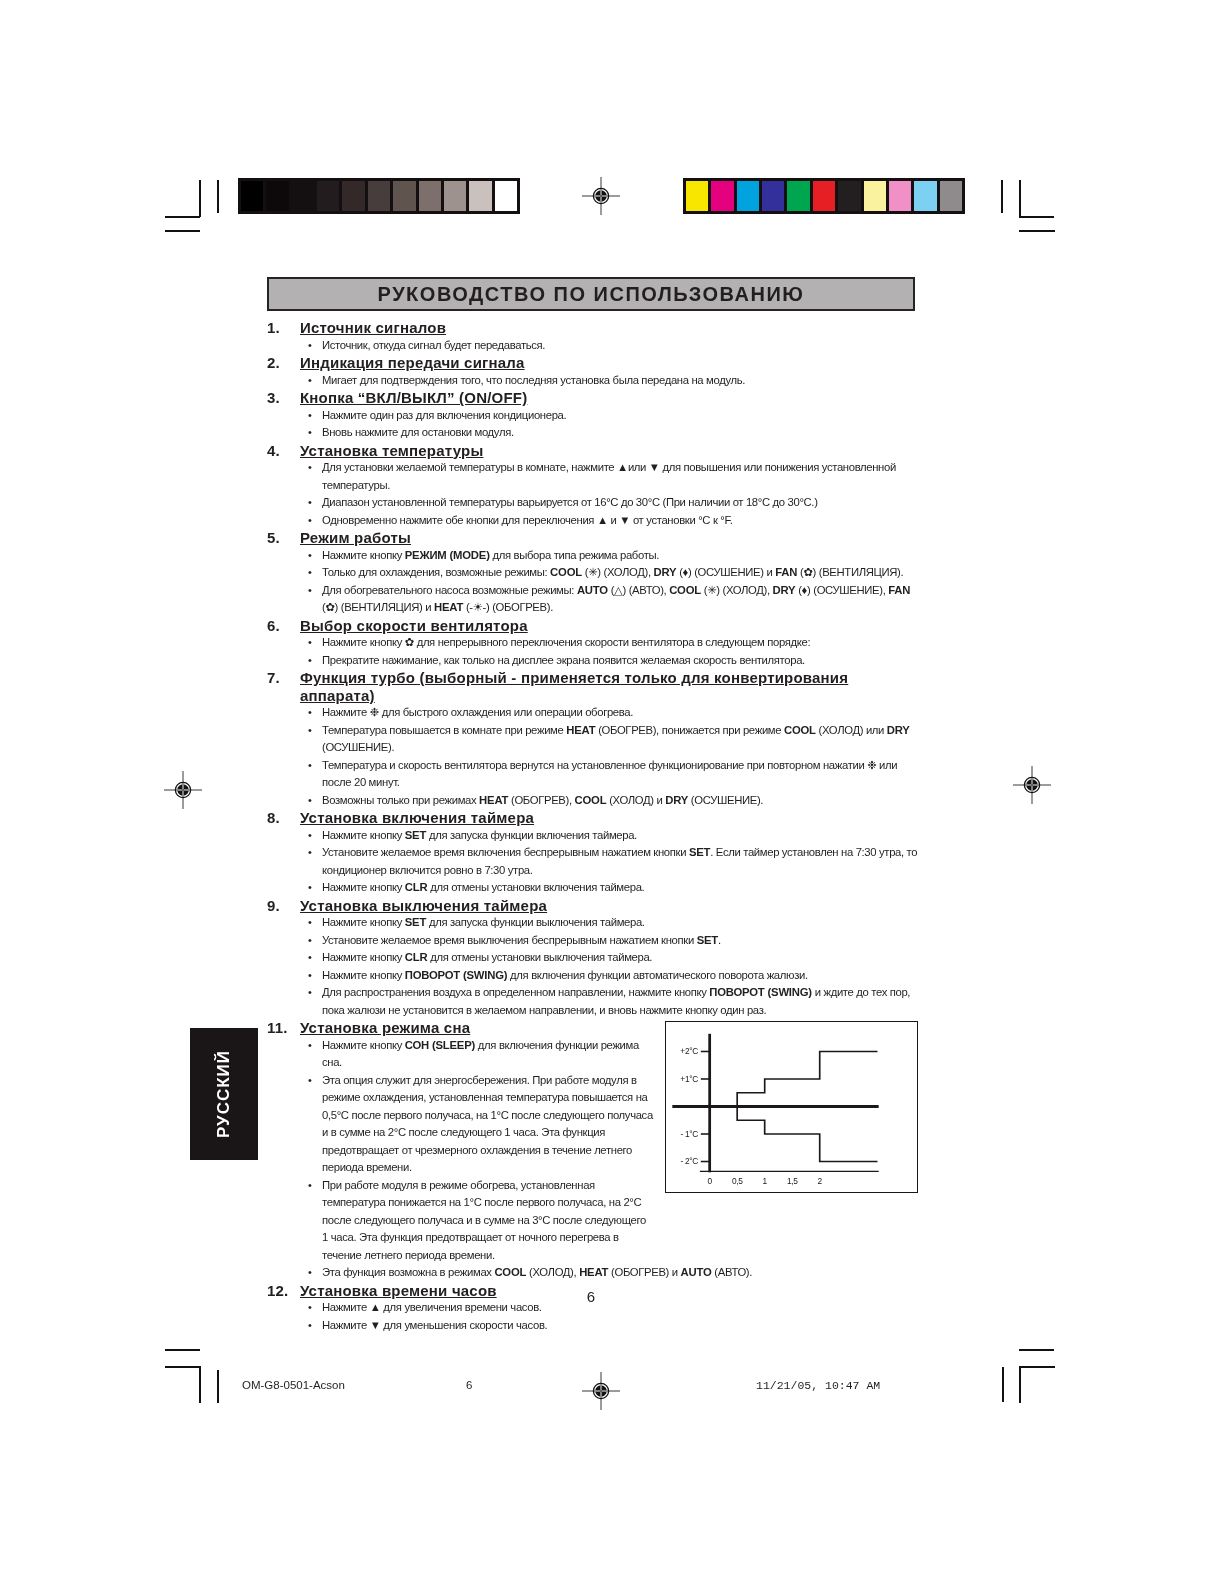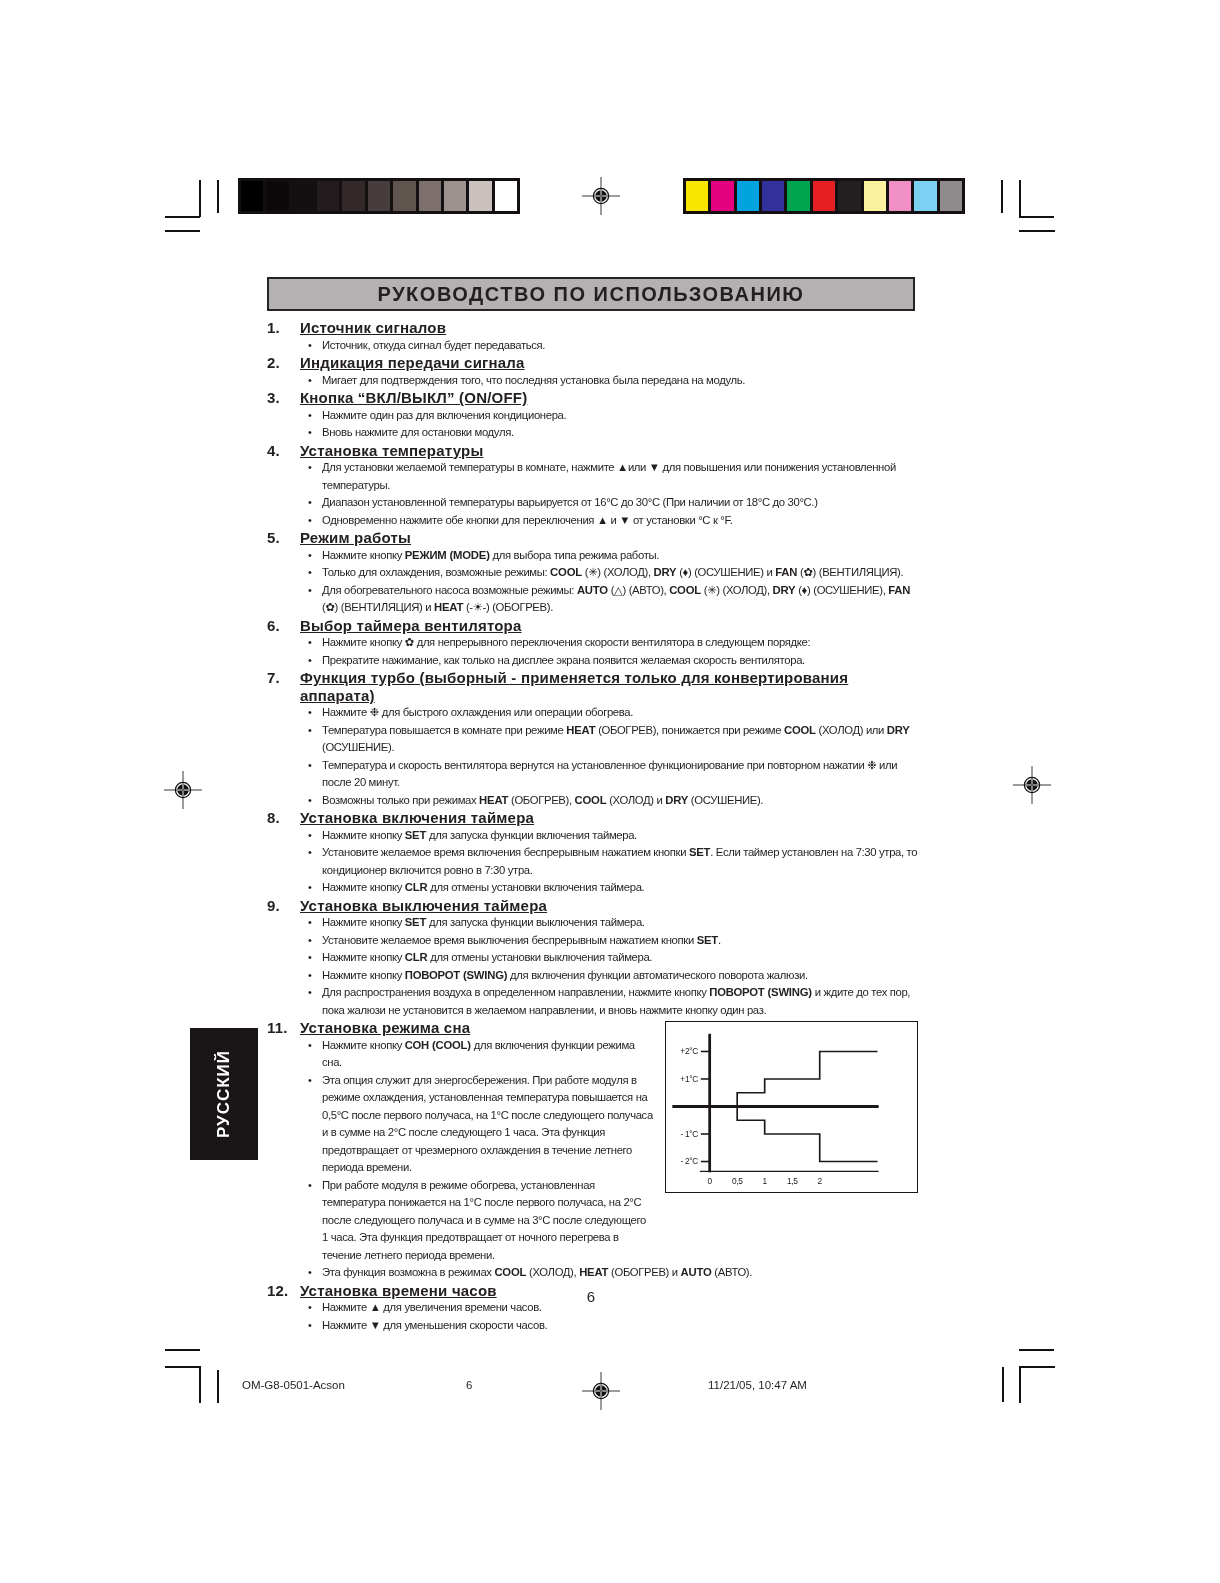--- a/index.html
+++ b/index.html
@@ -52,21 +52,21 @@
   }
   .lang-tab span{
     transform:rotate(-90deg);white-space:nowrap;color:#ffffff;
     font-weight:bold;font-size:17px;letter-spacing:1px;
   }
   
   .page-num{position:absolute;left:561px;top:1288px;width:60px;text-align:center;font-size:15px;color:#231f20;}
   .footer-text{position:absolute;top:1379px;font-size:11.5px;letter-spacing:0;color:#231f20;}
   .f-left{left:242px;text-align:right;}
   .f-center{left:466px;}
-  .f-right{left:708px;}
+  .f-right{left:756px;font-family:Liberation Mono, monospace;}
 </style>
 </head>
 <body>
 
 <div class="cm" style="left:199px;top:180px;width:1.5px;height:37px;"></div>
 <div class="cm" style="left:217px;top:180px;width:1.5px;height:33px;"></div>
 <div class="cm" style="left:165px;top:216px;width:35px;height:1.5px;"></div>
 <div class="cm" style="left:165px;top:230px;width:35px;height:1.5px;"></div>
 
 <div class="cm" style="left:1001px;top:180px;width:1.5px;height:33px;"></div>
@@ -215,21 +215,21 @@
         <span class="itxt">Только для охлаждения, возможные режимы: <b>COOL</b> (✳) (ХОЛОД), <b>DRY</b> (♦) (ОСУШЕНИЕ) и <b>FAN</b> (✿) (ВЕНТИЛЯЦИЯ).</span>
       </div>
       <div class="item bullet">
         <span class="marker">•</span>
         <span class="itxt">Для обогревательного насоса возможные режимы: <b>AUTO</b> (△) (АВТО), <b>COOL</b> (✳) (ХОЛОД), <b>DRY</b> (♦) (ОСУШЕНИЕ), <b>FAN</b> (✿) (ВЕНТИЛЯЦИЯ) и <b>HEAT</b> (-☀-) (ОБОГРЕВ).</span>
       </div>
     </div>
     <div class="section">
       <div class="heading-row">
         <span class="num">6.</span>
-        <span class="heading">Выбор таймера вентилятора</span>
+        <span class="heading">Выбор скорости вентилятора</span>
       </div>
       <div class="item bullet">
         <span class="marker">•</span>
         <span class="itxt">Нажмите кнопку ✿ для непрерывного переключения скорости вентилятора в следующем порядке:</span>
       </div>
       <div class="item bullet">
         <span class="marker">•</span>
         <span class="itxt">Прекратите нажимание, как только на дисплее экрана появится желаемая скорость вентилятора.</span>
       </div>
     </div>
@@ -323,21 +323,21 @@
           <polyline points="44.0,86.0 72.0,86.0 72.0,72.0 100.0,72.0 100.0,58.0 156.0,58.0 156.0,30.0 214.8,30.0" fill="none" stroke="#1c1819" stroke-width="1.7"></polyline>
           <polyline points="44.0,86.0 72.0,86.0 72.0,100.0 100.0,100.0 100.0,114.0 156.0,114.0 156.0,142.0 214.8,142.0" fill="none" stroke="#1c1819" stroke-width="1.7"></polyline>
         </svg>
 </div>
       <div class="heading-row">
         <span class="num">11.</span>
         <span class="heading">Установка режима сна</span>
       </div>
       <div class="item bullet">
         <span class="marker">•</span>
-        <span class="itxt">Нажмите кнопку <b>СОН (COOL)</b> для включения функции режима сна.</span>
+        <span class="itxt">Нажмите кнопку <b>СОН (SLEEP)</b> для включения функции режима сна.</span>
       </div>
       <div class="item bullet">
         <span class="marker">•</span>
         <span class="itxt">Эта опция служит для энергосбережения. При работе модуля в режиме охлаждения, установленная температура повышается на 0,5°C после первого получаса, на 1°C после следующего получаса и в сумме на 2°C после следующего 1 часа. Эта функция предотвращает от чрезмерного охлаждения в течение летнего периода времени.</span>
       </div>
       <div class="item bullet">
         <span class="marker">•</span>
         <span class="itxt">При работе модуля в режиме обогрева, установленная температура понижается на 1°C после первого получаса, на 2°C после следующего получаса и в сумме на 3°C после следующего 1 часа. Эта функция предотвращает от ночного перегрева в течение летнего периода времени.</span>
       </div>
       <div class="item bullet fullw">

